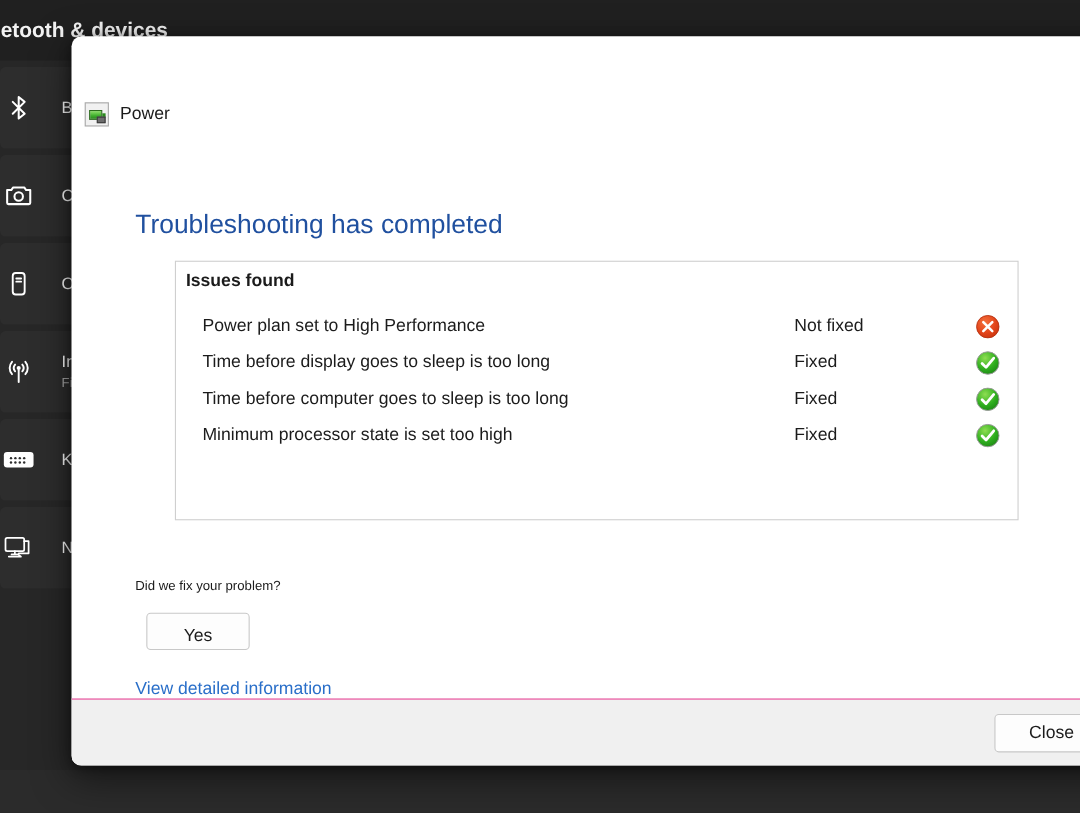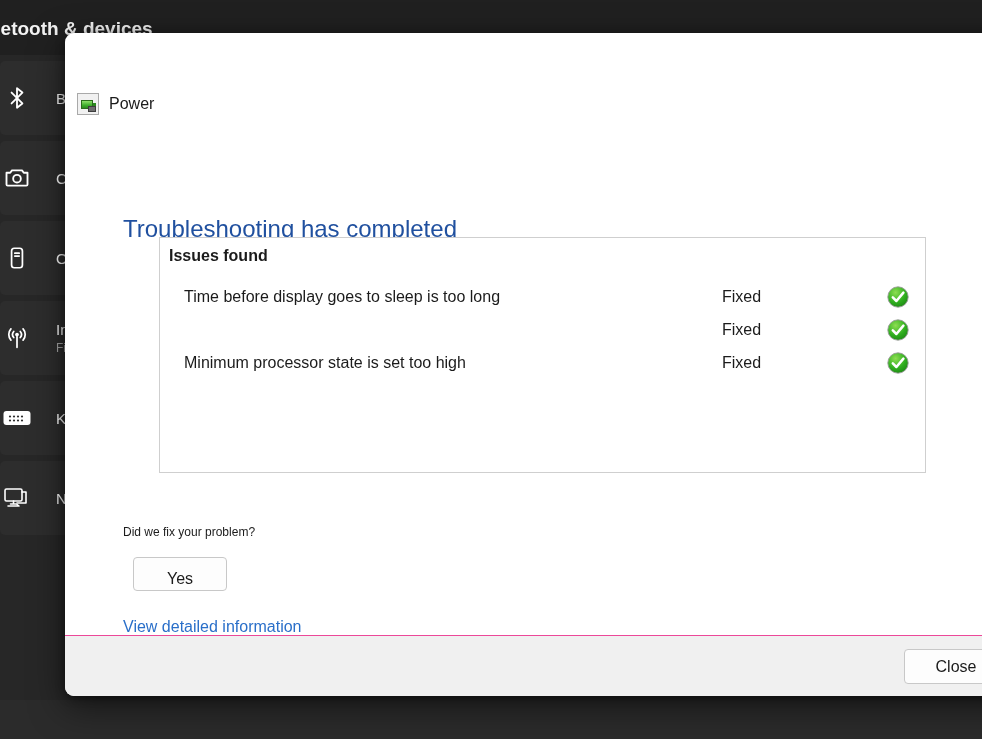--- a/index.html
+++ b/index.html
@@ -152,21 +152,21 @@
   }
   .dlg-apptitle {
     font-size: 16px;
     color: #1b1b1b;
     white-space: nowrap;
   }
 
   .dlg-heading {
     position: absolute;
     left: 58px;
-    top: 182px;
+    top: 158px;
     font-size: 24px;
     color: #20509f;
     white-space: nowrap;
   }
 
   .issues-box {
     position: absolute;
     left: 58px;
     top: 204px;
     width: 767px;
@@ -385,40 +385,58 @@
     </span>
     <span class="dlg-apptitle">Power</span>
   </div>
 
   <div class="dlg-heading">Troubleshooting has completed</div>
 
   <div class="issues-box">
     <div class="issues-title">Issues found</div>
     <div class="issues-list">
 
+      <div class="issue-row">
+        <span class="issue-label">Power plan set to High Performance</span>
+        <span class="issue-status">Not fixed</span>
+        <span class="issue-icon">
+          <svg width="22" height="22" viewBox="0 0 22 22">
+            <defs>
+              <radialGradient id="redg" cx="38%" cy="30%" r="78%">
+                <stop offset="0%" stop-color="#f4703c"></stop>
+                <stop offset="62%" stop-color="#e2441a"></stop>
+                <stop offset="100%" stop-color="#c8350f"></stop>
+              </radialGradient>
+            </defs>
+            <circle cx="11" cy="11" r="10.2" fill="url(#redg)" stroke="#b53110" stroke-width="0.8"></circle>
+            <path d="M6.9 6.9 L15.1 15.1 M15.1 6.9 L6.9 15.1" stroke="#ffffff" stroke-width="2.3" stroke-linecap="round"></path>
+          </svg>
+        </span>
+      </div>
 
       <div class="issue-row">
         <span class="issue-label">Time before display goes to sleep is too long</span>
         <span class="issue-status">Fixed</span>
         <span class="issue-icon">
           <svg width="22" height="22" viewBox="0 0 22 22">
             <defs>
               <radialGradient id="greng" cx="38%" cy="28%" r="80%">
                 <stop offset="0%" stop-color="#8ede52"></stop>
                 <stop offset="60%" stop-color="#2fae1f"></stop>
                 <stop offset="100%" stop-color="#1d8514"></stop>
               </radialGradient>
             </defs>
             <circle cx="11" cy="11" r="10.2" fill="url(#greng)" stroke="#9a9a9a" stroke-width="0.9"></circle>
             <path d="M5.8 11.4 L9.4 15 L16.4 6.6" fill="none" stroke="#ffffff" stroke-width="2.5" stroke-linecap="round" stroke-linejoin="round"></path>
           </svg>
         </span>
       </div>
 
       <div class="issue-row">
+        <span class="issue-label">Time before computer goes to sleep is too long</span>
         <span class="issue-status">Fixed</span>
         <span class="issue-icon">
           <svg width="22" height="22" viewBox="0 0 22 22">
             <circle cx="11" cy="11" r="10.2" fill="url(#greng)" stroke="#9a9a9a" stroke-width="0.9"></circle>
             <path d="M5.8 11.4 L9.4 15 L16.4 6.6" fill="none" stroke="#ffffff" stroke-width="2.5" stroke-linecap="round" stroke-linejoin="round"></path>
           </svg>
         </span>
       </div>
 
       <div class="issue-row">

